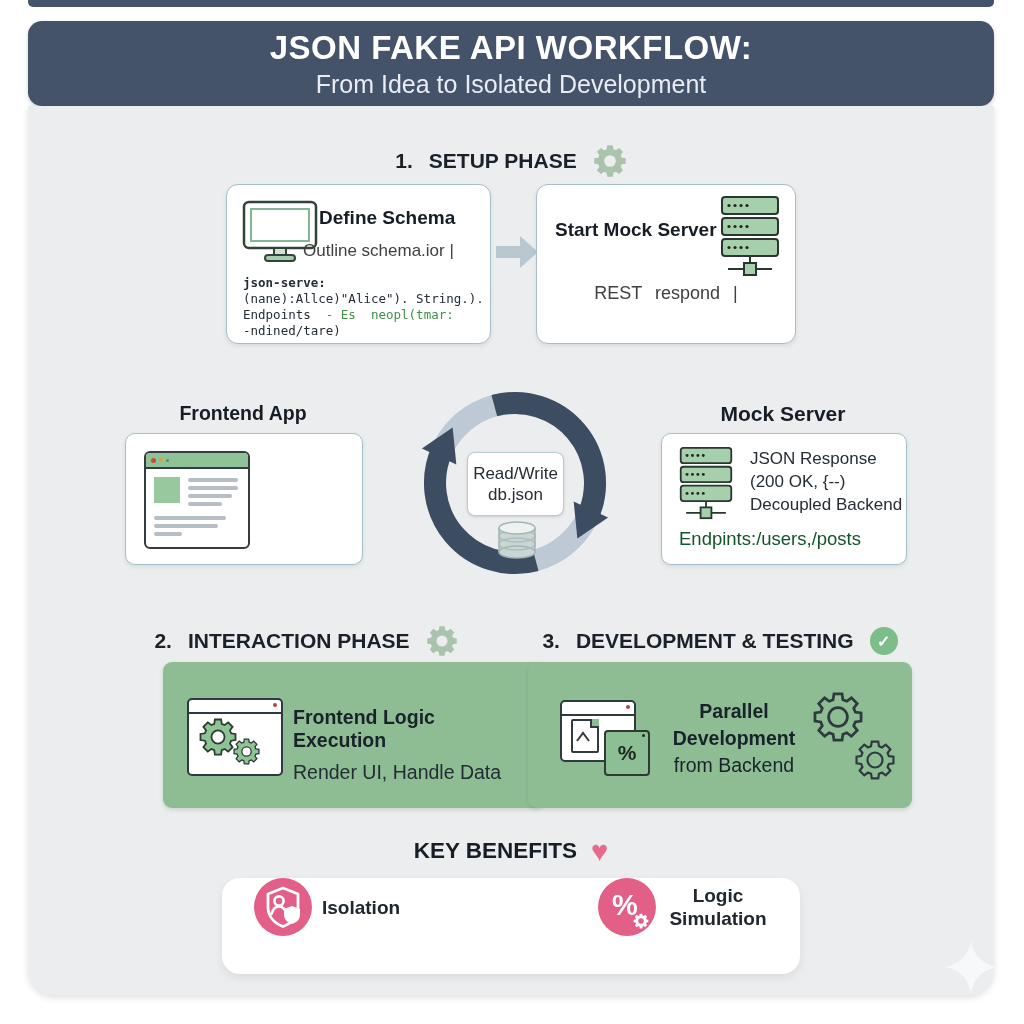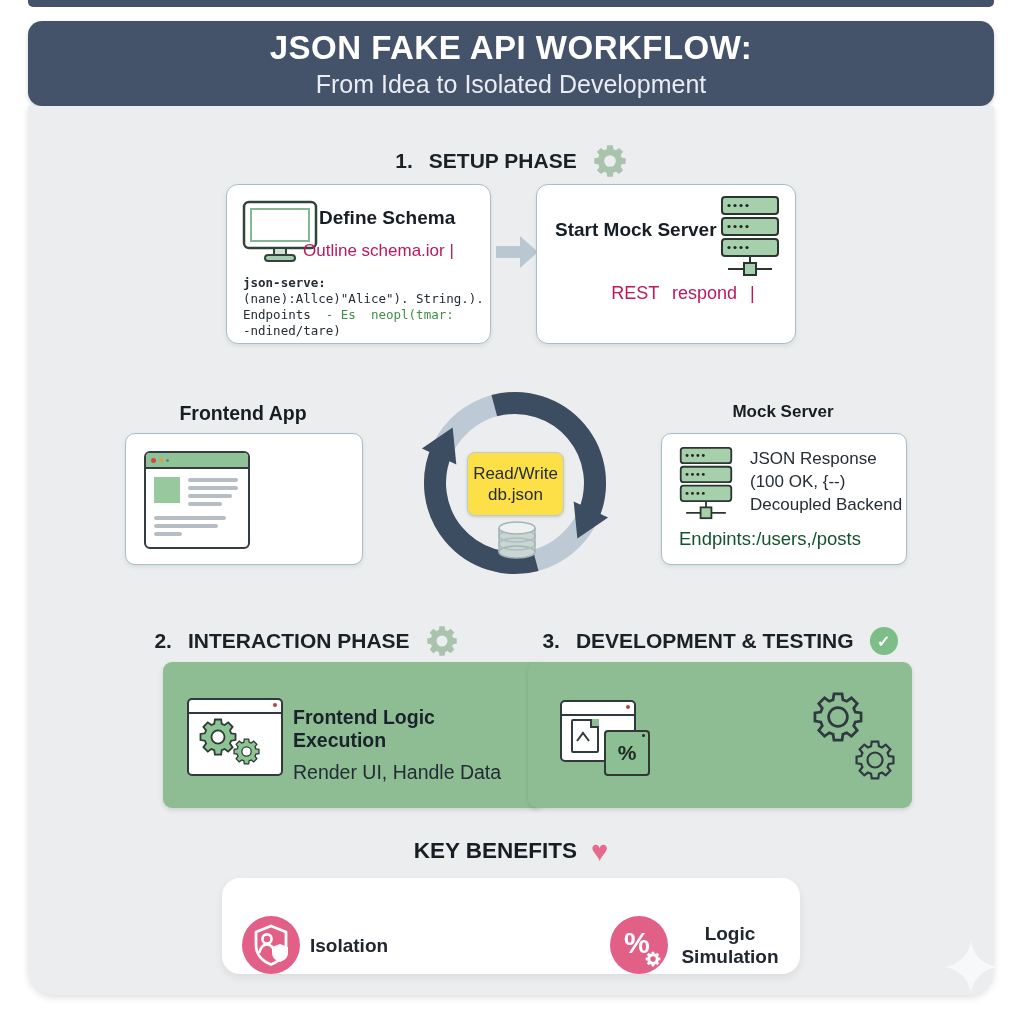--- a/index.html
+++ b/index.html
@@ -20,21 +20,21 @@
           border-radius:0 0 26px 26px;box-shadow:0 3px 7px rgba(0,0,0,.12);}
 
   .phase-header{display:flex;align-items:center;justify-content:center;gap:16px;
                 font-size:21px;font-weight:700;color:#1b2128;}
   .phase-num{font-weight:700;}
 
   .white-box{background:#fff;border:1.5px solid #a5bfcb;border-radius:12px;
              box-shadow:0 2px 4px rgba(70,90,100,.12);}
 
   .box-title{font-weight:700;font-size:19px;color:#171d24;}
-  .box-text{font-size:17px;color:#be185d;}
+  .box-text{font-size:17px;color:#404040;}
 
   .code{font-family:"DejaVu Sans Mono", monospace;font-size:12.5px;line-height:16px;color:#262d35;}
   .code-line{white-space:pre;}
   .code-green{color:#3f9148;}
 
   .green-panel{background:#8ebd94;border-radius:9px;box-shadow:0 2px 4px rgba(60,90,70,.18);}
 
   
   .browser{width:102px;height:94px;background:#fff;border:2px solid #343b41;border-radius:6px;overflow:hidden;}
   .browser-bar{height:14px;background:#8fc297;border-bottom:2px solid #343b41;display:flex;align-items:center;gap:3px;padding-left:5px;}
@@ -122,21 +122,21 @@
             <circle cx="28" cy="31.5" r="1.6"></circle>
           <circle cx="10" cy="52.5" r="1.6"></circle>
             <circle cx="16" cy="52.5" r="1.6"></circle>
             <circle cx="22" cy="52.5" r="1.6"></circle>
             <circle cx="28" cy="52.5" r="1.6"></circle>
         </g>
         <line x1="31" y1="61" x2="31" y2="70" stroke="#2c3630" stroke-width="2"></line>
         <line x1="9" y1="74" x2="53" y2="74" stroke="#2c3630" stroke-width="2"></line>
         <rect x="25" y="68" width="12" height="12" fill="#a5d0ab" stroke="#2c3630" stroke-width="2"></rect>
       </svg>
-      <div class="abs box-text caption-wide" style="left:0;top:98px;width:100%;text-align:center;font-size:18px;margin-left:17px;">REST respond |</div>
+      <div class="abs box-text caption-wide" style="left:0;top:98px;width:100%;text-align:center;font-size:18px;">REST respond |</div>
     </div>
 
     <div class="abs box-title" style="left:97px;top:296px;width:236px;text-align:center;font-size:19.5px;">Frontend App</div>
 
     <div class="abs white-box" style="left:97px;top:327px;width:236px;height:130px;border-radius:10px;">
       <div class="abs browser" style="left:18px;top:17px;">
         <div class="browser-bar">
           <span class="dot d-red"></span>
           <span class="dot d-yel"></span>
           <span class="dot d-grn"></span>
@@ -163,36 +163,36 @@
       <path d="M 84.3 30.7 A 80 80 0 0 1 177.5 141.8" fill="none" stroke="#3d4d61" stroke-width="22"></path>
       <path d="M 125.7 185.3 A 80 80 0 0 1 32.5 74.2" fill="none" stroke="#3d4d61" stroke-width="22"></path>
       <g transform="translate(177.5,141.8) rotate(25)">
           <path d="M-19 -8 L19 -8 L0 24 Z" fill="#3d4d61"></path>
         </g>
       <g transform="translate(32.5,74.2) rotate(-155)">
           <path d="M-19 -8 L19 -8 L0 24 Z" fill="#3d4d61"></path>
         </g>
     </svg>
 
-    <div class="abs" style="left:439px;top:346px;width:95px;height:62px;background:#fde047;border:1px solid #b8cdd6;border-radius:8px;box-shadow:0 1px 3px rgba(0,0,0,.15);display:flex;flex-direction:column;align-items:center;justify-content:center;font-size:17px;line-height:21px;color:#262d35;">
+    <div class="abs" style="left:439px;top:346px;width:95px;height:62px;background:#ffffff;border:1px solid #b8cdd6;border-radius:8px;box-shadow:0 1px 3px rgba(0,0,0,.15);display:flex;flex-direction:column;align-items:center;justify-content:center;font-size:17px;line-height:21px;color:#262d35;">
       <div>Read/Write</div>
       <div>db.json</div>
     </div>
 
     <svg class="abs" style="left:466px;top:414px;" width="46" height="40" viewBox="0 0 46 40">
       <rect x="5" y="8" width="36" height="24" fill="#c9d6d4"></rect>
       <ellipse cx="23" cy="32" rx="18" ry="6" fill="#c9d6d4" stroke="#a3b5b4" stroke-width="1.5"></ellipse>
       <ellipse cx="23" cy="24" rx="18" ry="6" fill="none" stroke="#aebfbe" stroke-width="1.5"></ellipse>
       <ellipse cx="23" cy="16" rx="18" ry="6" fill="none" stroke="#aebfbe" stroke-width="1.5"></ellipse>
       <ellipse cx="23" cy="8" rx="18" ry="6" fill="#edf2f1" stroke="#a3b5b4" stroke-width="1.5"></ellipse>
       <line x1="5" y1="8" x2="5" y2="32" stroke="#a3b5b4" stroke-width="1.5"></line>
       <line x1="41" y1="8" x2="41" y2="32" stroke="#a3b5b4" stroke-width="1.5"></line>
     </svg>
 
-    <div class="abs box-title" style="left:633px;top:296px;width:244px;text-align:center;font-size:17px;">Mock Server</div>
+    <div class="abs box-title" style="left:633px;top:296px;width:244px;text-align:center;font-size:21px;">Mock Server</div>
 
     <div class="abs white-box" style="left:633px;top:327px;width:244px;height:130px;border-radius:10px;">
       <svg class="abs" style="left:16px;top:12px;" width="56" height="74" viewBox="0 0 62 82">
         <rect x="3" y="2" width="56" height="17" rx="3" fill="#a5d0ab" stroke="#2c3630" stroke-width="2"></rect>
         <rect x="3" y="23" width="56" height="17" rx="3" fill="#a5d0ab" stroke="#2c3630" stroke-width="2"></rect>
         <rect x="3" y="44" width="56" height="17" rx="3" fill="#a5d0ab" stroke="#2c3630" stroke-width="2"></rect>
         <g fill="#20281f">
           <circle cx="10" cy="10.5" r="1.6"></circle>
             <circle cx="16" cy="10.5" r="1.6"></circle>
             <circle cx="22" cy="10.5" r="1.6"></circle>
@@ -205,21 +205,21 @@
             <circle cx="16" cy="52.5" r="1.6"></circle>
             <circle cx="22" cy="52.5" r="1.6"></circle>
             <circle cx="28" cy="52.5" r="1.6"></circle>
         </g>
         <line x1="31" y1="61" x2="31" y2="70" stroke="#2c3630" stroke-width="2"></line>
         <line x1="9" y1="74" x2="53" y2="74" stroke="#2c3630" stroke-width="2"></line>
         <rect x="25" y="68" width="12" height="12" fill="#a5d0ab" stroke="#2c3630" stroke-width="2"></rect>
       </svg>
       <div class="abs" style="left:88px;top:13px;font-size:17px;line-height:23px;color:#262d35;">
         <div>JSON Response</div>
-        <div>(100 OK, {--)</div>
+        <div>(200 OK, {--)</div>
         <div>Decoupled Backend</div>
       </div>
       <div class="abs" style="left:17px;top:94px;font-size:18.5px;color:#14532d;">Endpints:/users,/posts</div>
     </div>
 
     <div class="abs phase-header" style="left:87px;top:517px;width:382px;height:36px;">
       <span class="phase-num">2.</span>
       <span>INTERACTION PHASE</span>
       <svg width="32" height="32" viewBox="0 0 64 64">
         <use href="#gearpoly" fill="#a9c3ad"></use>
@@ -264,36 +264,41 @@
               <polyline points="3,12 9,4 15,12" fill="none" stroke="#333a40" stroke-width="2"></polyline>
             </svg>
             <div class="abs" style="right:-2px;top:-2px;width:7px;height:7px;background:#8ebd94;border-left:2px solid #333a40;border-bottom:2px solid #333a40;"></div>
           </div>
         </div>
         <div class="abs" style="left:44px;top:30px;width:42px;height:42px;background:#8cc094;border:2px solid #2f3a33;border-radius:4px;display:flex;align-items:center;justify-content:center;font-size:21px;font-weight:700;color:#1e2721;">
           <span>%</span>
           <span class="abs" style="right:3px;top:2px;width:3px;height:3px;border-radius:50%;background:#1e2721;"></span>
         </div>
       </div>
+      <div class="abs" style="left:130px;top:36px;width:152px;text-align:center;font-size:19.5px;line-height:27px;color:#19222b;">
+        <div style="font-weight:700;">Parallel</div>
+        <div style="font-weight:700;">Development</div>
+        <div>from Backend</div>
+      </div>
       <svg class="abs" style="left:285px;top:30px;" width="50" height="50" viewBox="0 0 64 64">
         <use href="#gearpoly" fill="none" stroke="#2e3a40" stroke-width="3.5"></use>
           <circle cx="32" cy="32" r="12" fill="none" stroke="#2e3a40" stroke-width="3.5"></circle>
       </svg>
       <svg class="abs" style="left:327px;top:78px;" width="40" height="40" viewBox="0 0 64 64">
         <use href="#gearpoly" fill="none" stroke="#2e3a40" stroke-width="3.5"></use>
           <circle cx="32" cy="32" r="12" fill="none" stroke="#2e3a40" stroke-width="3.5"></circle>
       </svg>
     </div>
 
     <div class="abs" style="left:0;top:732px;width:966px;display:flex;align-items:center;justify-content:center;gap:14px;">
       <span style="font-size:22.5px;font-weight:700;color:#181e25;">KEY BENEFITS</span>
       <span style="font-size:29px;color:#e8698e;line-height:24px;">♥</span>
     </div>
 
-    <div class="abs" style="left:194px;top:772px;width:578px;height:96px;background:#fff;border-radius:18px;box-shadow:0 4px 10px rgba(0,0,0,.07);display:flex;align-items:flex-end;justify-content:space-between;padding:0 20px;box-sizing:border-box;">
+    <div class="abs" style="left:194px;top:772px;width:578px;height:96px;background:#fff;border-radius:18px;box-shadow:0 4px 10px rgba(0,0,0,.07);display:flex;align-items:flex-start;justify-content:space-between;padding:0 32px;box-sizing:border-box;">
 
       <div style="display:flex;align-items:center;gap:10px;">
         <div class="benefit-circle">
           <svg width="38" height="42" viewBox="0 0 38 42">
             <path d="M19 2 L34 8 V21 C34 31 27 37.5 19 40.5 C11 37.5 4 31 4 21 V8 Z" fill="none" stroke="#fff" stroke-width="2.8" stroke-linejoin="round"></path>
             <circle cx="15" cy="15" r="4.6" fill="none" stroke="#fff" stroke-width="2.6"></circle>
             <path d="M7.5 28 C9 22.5 12 20.5 15 20.5 C18 20.5 21 22.5 22.5 28" fill="none" stroke="#fff" stroke-width="2.6" stroke-linecap="round"></path>
             <path d="M28 20 L36 23 V29 C36 33.5 32.5 36.5 28 38 C23.5 36.5 20 33.5 20 29 V23 Z" fill="#fff"></path>
           </svg>
         </div>

